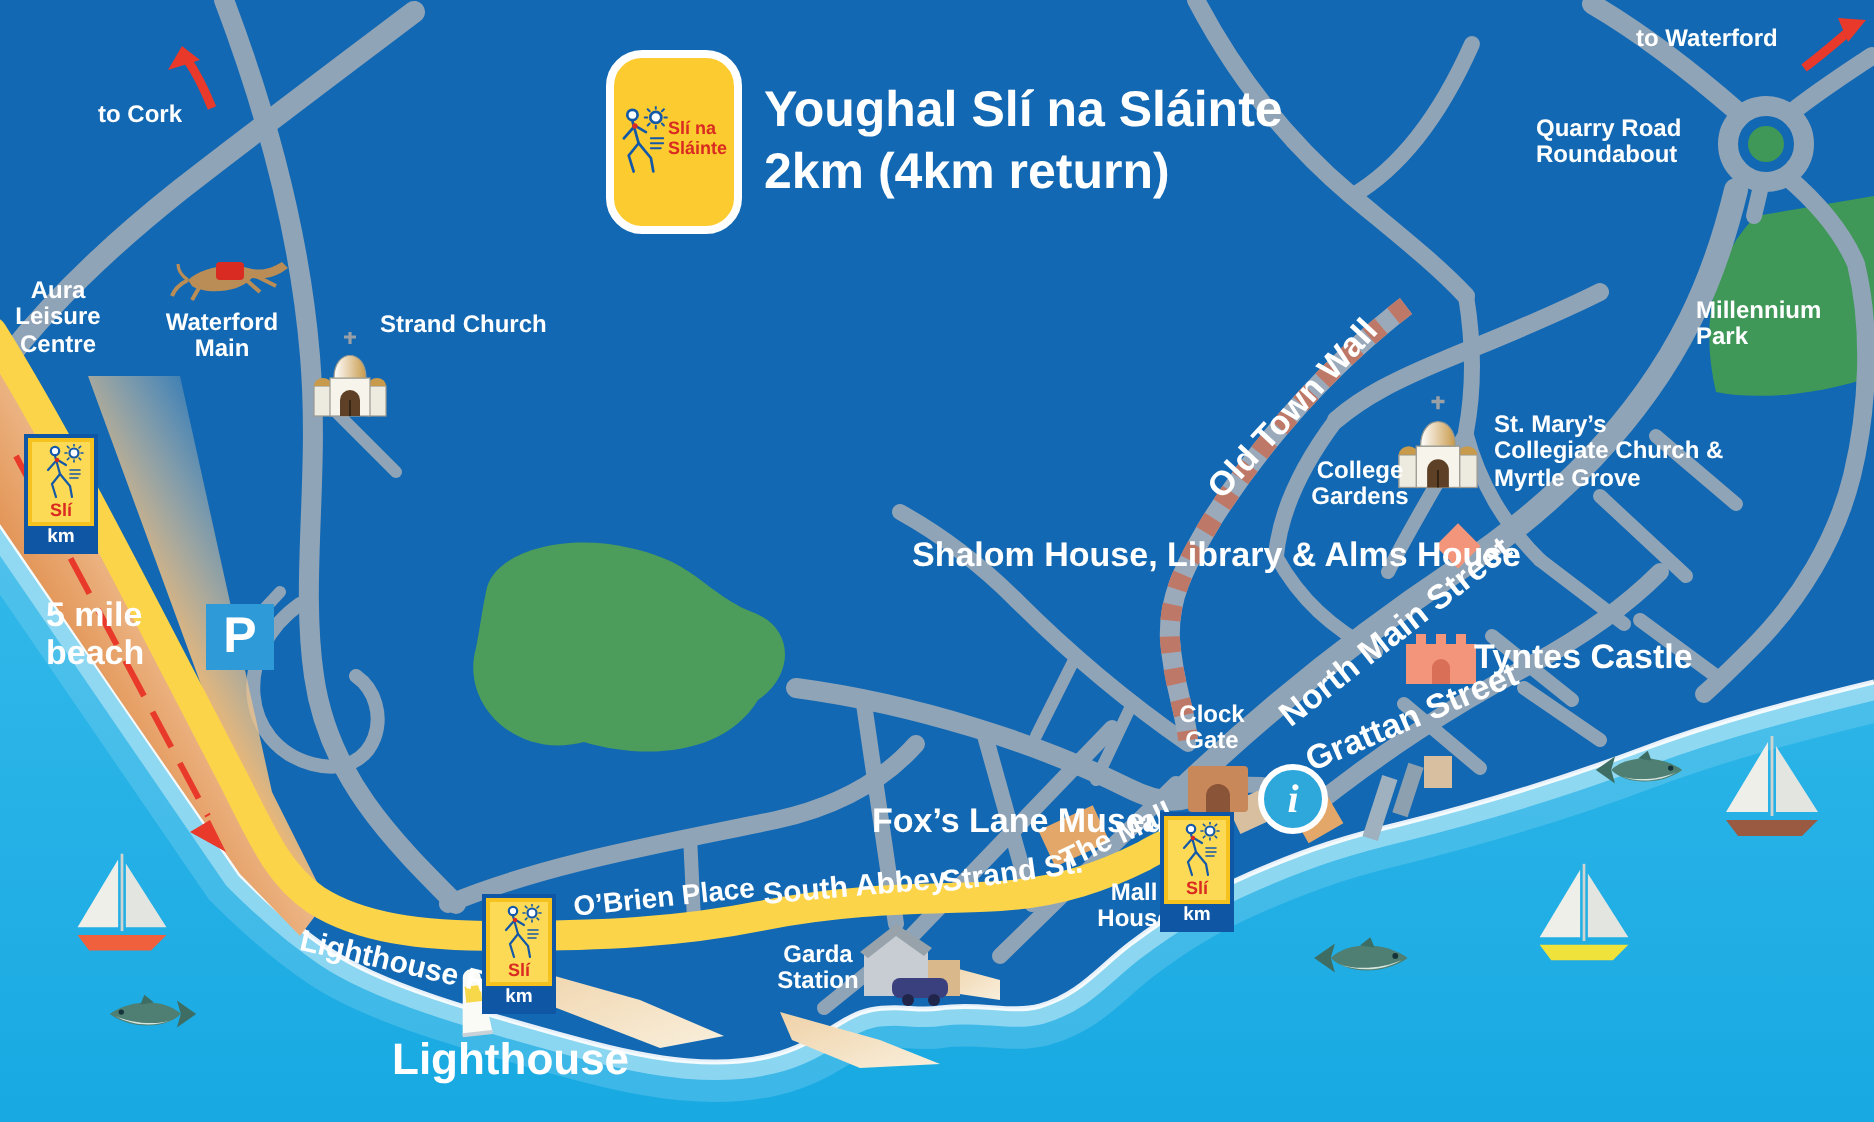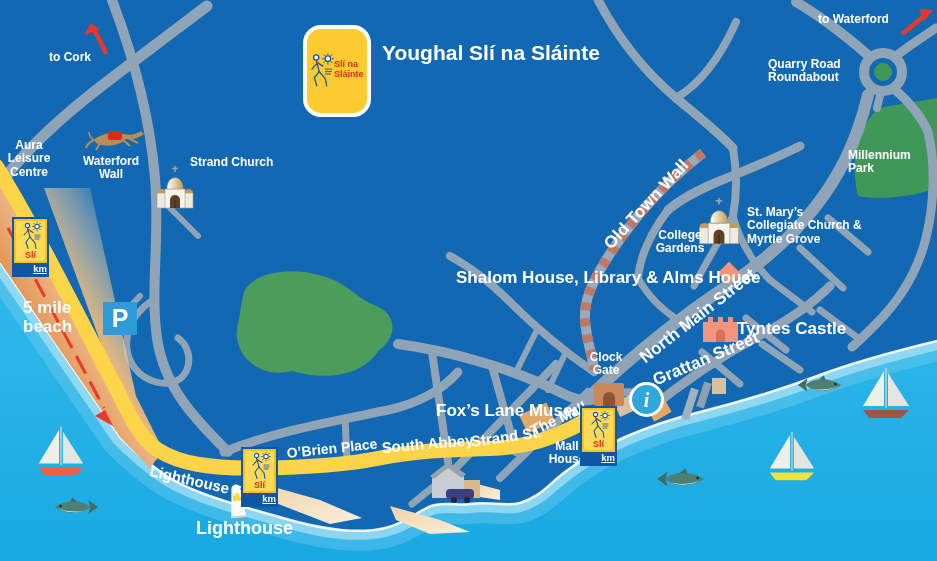--- a/index.html
+++ b/index.html
@@ -2,42 +2,42 @@
 <html><head>
 <meta charset="utf-8">
 <style>
   html,body{margin:0;padding:0;background:#0e4f86;}
   .map{position:relative;width:937px;height:561px;overflow:hidden;background:#1268B2;
        font-family:"Liberation Sans",sans-serif;}
   .base{position:absolute;left:0;top:0;}
   .lbl{position:absolute;color:#fff;font-weight:700;white-space:nowrap;
        font-size:12px;line-height:1.12;text-align:left;}
   .ctr{text-align:center;}
-  .sz14{font-size:14px;}.sz15{font-size:15px;}.sz17{font-size:17px;}.sz18{font-size:18px;}
+  .sz14{font-size:14px;}.sz15{font-size:15px;}.sz17{font-size:17px;}.sz18{font-size:22px;}
   .rot{transform-origin:0 0;}
   
   .logo{position:absolute;left:303px;top:25px;width:68px;height:92px;background:#FCCB2F;
         border:4px solid #fff;border-radius:18px;box-sizing:border-box;
         display:flex;align-items:center;justify-content:flex-end;}
   .logo svg{width:46px;height:56px;margin-bottom:1px;}
   .logo .brand{color:#D92B21;font-weight:700;font-size:9px;margin-bottom:5px;}
-  .title{position:absolute;left:382px;top:40px;color:#fff;font-weight:700;font-size:21px;line-height:1.25;}
+  .title{position:absolute;left:382px;top:40px;color:#fff;font-weight:700;font-size:25px;line-height:1.25;}
   
   .parking{position:absolute;left:103px;top:302px;width:34px;height:33px;background:#2E9BD8;
            color:#fff;font-weight:700;font-size:25px;display:flex;align-items:center;justify-content:center;}
   .info{position:absolute;left:629px;top:382px;width:29px;height:29px;border-radius:50%;
         background:#2EA7DB;border:3px solid #fff;color:#fff;
         font-family:"Liberation Serif",serif;font-style:italic;font-weight:700;font-size:20px;
         display:flex;align-items:center;justify-content:center;line-height:1;}
   
   .sli-sign{position:absolute;width:37px;background:#0F57A4;padding:2px;box-sizing:border-box;}
   .sli-frame{border:2px solid #F5C21E;background:#FCDA55;padding:1px 0 0 0;}
   .sli-frame svg{width:26px;height:29px;display:block;margin:0 auto;}
   .sli-word{color:#D92B21;font-weight:700;font-size:9px;text-align:center;line-height:1.1;}
-  .sli-km{color:#fff;font-weight:700;font-size:9.5px;text-align:right;line-height:1.3;text-decoration:underline;}
+  .sli-km{color:#fff;font-weight:700;font-size:9.5px;text-align:center;line-height:1.3;}
   .arrow{position:absolute;}
 </style>
 </head>
 <body>
 
 <div class="map">
 
 <svg class="base" width="937" height="561" viewBox="0 0 937 561">
   <defs>
     <linearGradient id="beachG" gradientUnits="userSpaceOnUse" x1="20" y1="330" x2="130" y2="268">
@@ -253,20 +253,21 @@
 </svg>
 
 <div class="logo">
   <svg viewBox="0 0 44 58">
         <use href="#walker"></use>
       </svg>
   <div class="brand">Slí na Sláinte</div>
 </div>
 <div class="title">
   <div>Youghal Slí na Sláinte</div>
+  <div>2km (4km return)</div>
 </div>
 
 <div class="lbl" style="left:49px;top:51px">to Cork</div>
 <svg class="arrow" style="left:82px;top:22px" width="30" height="36">
   <path d="M24 32 C20 22 16 14 11 7" stroke="#E8392B" stroke-width="4.5" fill="none"></path>
   <polygon points="2,13 9,1 18,8" fill="#E8392B"></polygon>
 </svg>
 <div class="lbl" style="left:818px;top:13px">to Waterford</div>
 <svg class="arrow" style="left:899px;top:7px" width="36" height="30">
   <path d="M3 27 C11 21 18 15 25 9" stroke="#E8392B" stroke-width="4.5" fill="none"></path>
@@ -281,21 +282,21 @@
   <div>Millennium</div>
   <div>Park</div>
 </div>
 <div class="lbl ctr" style="left:0px;top:139px;width:58px">
   <div>Aura</div>
   <div>Leisure</div>
   <div>Centre</div>
 </div>
 <div class="lbl ctr" style="left:64px;top:155px;width:94px">
   <div>Waterford</div>
-  <div>Wall</div>
+  <div>Main</div>
 </div>
 <div class="lbl" style="left:190px;top:156px">Strand Church</div>
 <div class="lbl rot sz17" style="left:600px;top:240px;transform:rotate(-47deg)">Old Town Wall</div>
 <div class="lbl" style="left:747px;top:206px">
   <div>St. Mary’s</div>
   <div>Collegiate Church &amp;</div>
   <div>Myrtle Grove</div>
 </div>
 <div class="lbl ctr" style="left:646px;top:229px;width:68px">
   <div>College</div>
@@ -311,20 +312,24 @@
 </div>
 <div class="lbl sz17" style="left:436px;top:401px">Fox’s Lane Museum</div>
 <div class="lbl sz17" style="left:23px;top:298px">
   <div>5 mile</div>
   <div>beach</div>
 </div>
 <div class="lbl rot sz14" style="left:286px;top:446px;transform:rotate(-6deg)">O’Brien Place</div>
 <div class="lbl rot sz15" style="left:381px;top:440px;transform:rotate(-5deg)">South Abbey</div>
 <div class="lbl rot sz15" style="left:470px;top:434px;transform:rotate(-8deg)">Strand St.</div>
 <div class="lbl rot sz15" style="left:528px;top:424px;transform:rotate(-25deg)">The Mall</div>
+<div class="lbl ctr" style="left:376px;top:471px;width:66px">
+  <div>Garda</div>
+  <div>Station</div>
+</div>
 <div class="lbl ctr" style="left:536px;top:440px;width:62px">
   <div>Mall</div>
   <div>House</div>
 </div>
 <div class="lbl rot sz15" style="left:152px;top:463px;transform:rotate(13deg)">Lighthouse Rd</div>
 <div class="lbl sz18" style="left:196px;top:518px">Lighthouse</div>
 
 <div class="parking">P</div>
 <div class="info">i</div>
 

